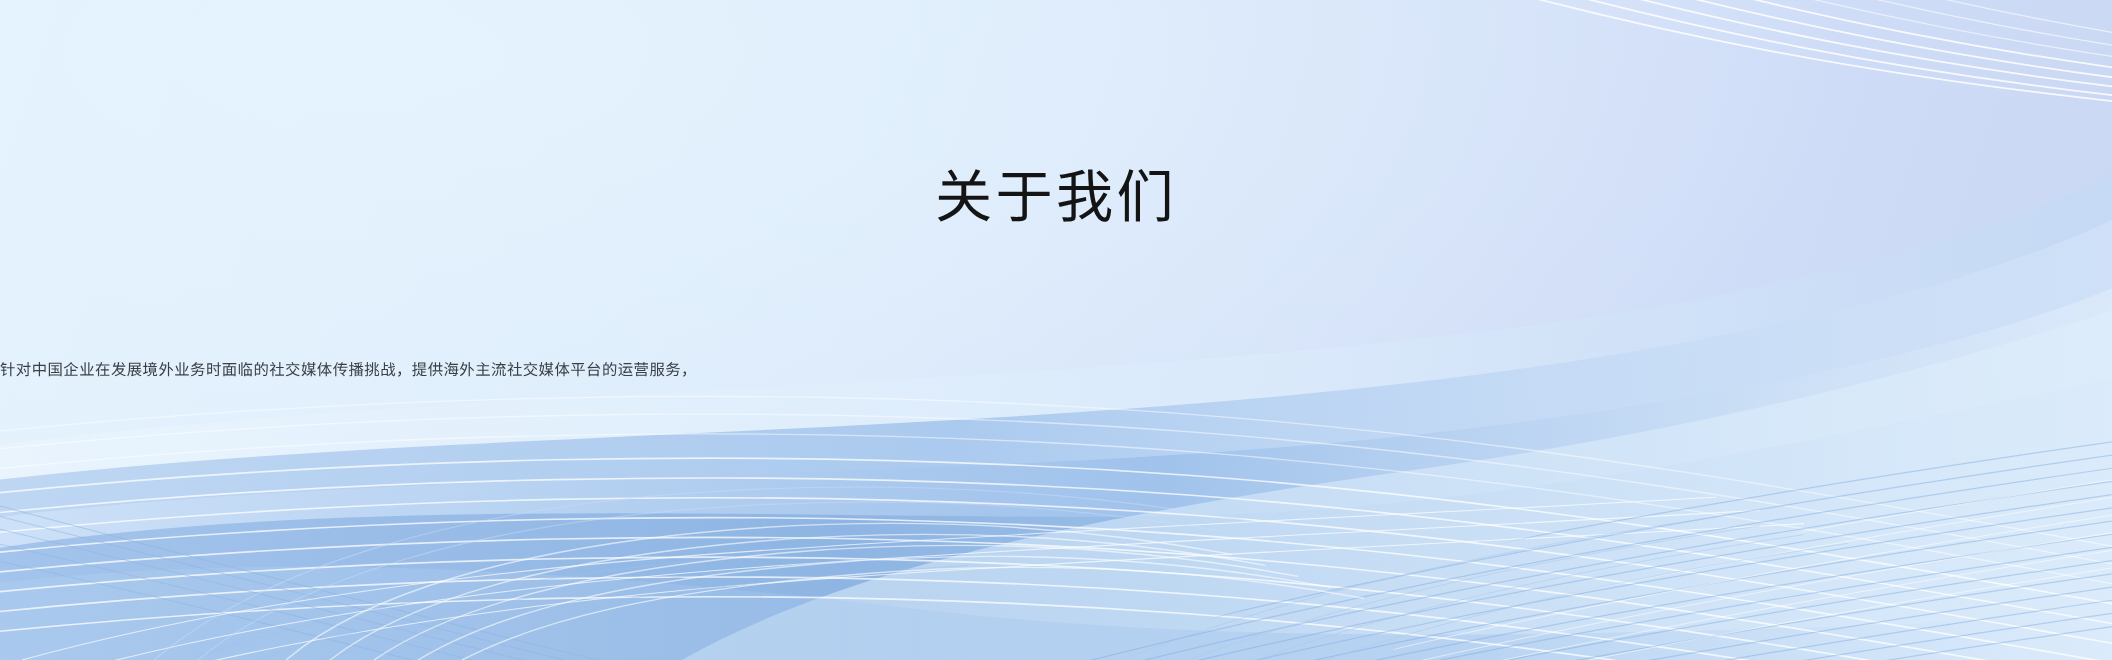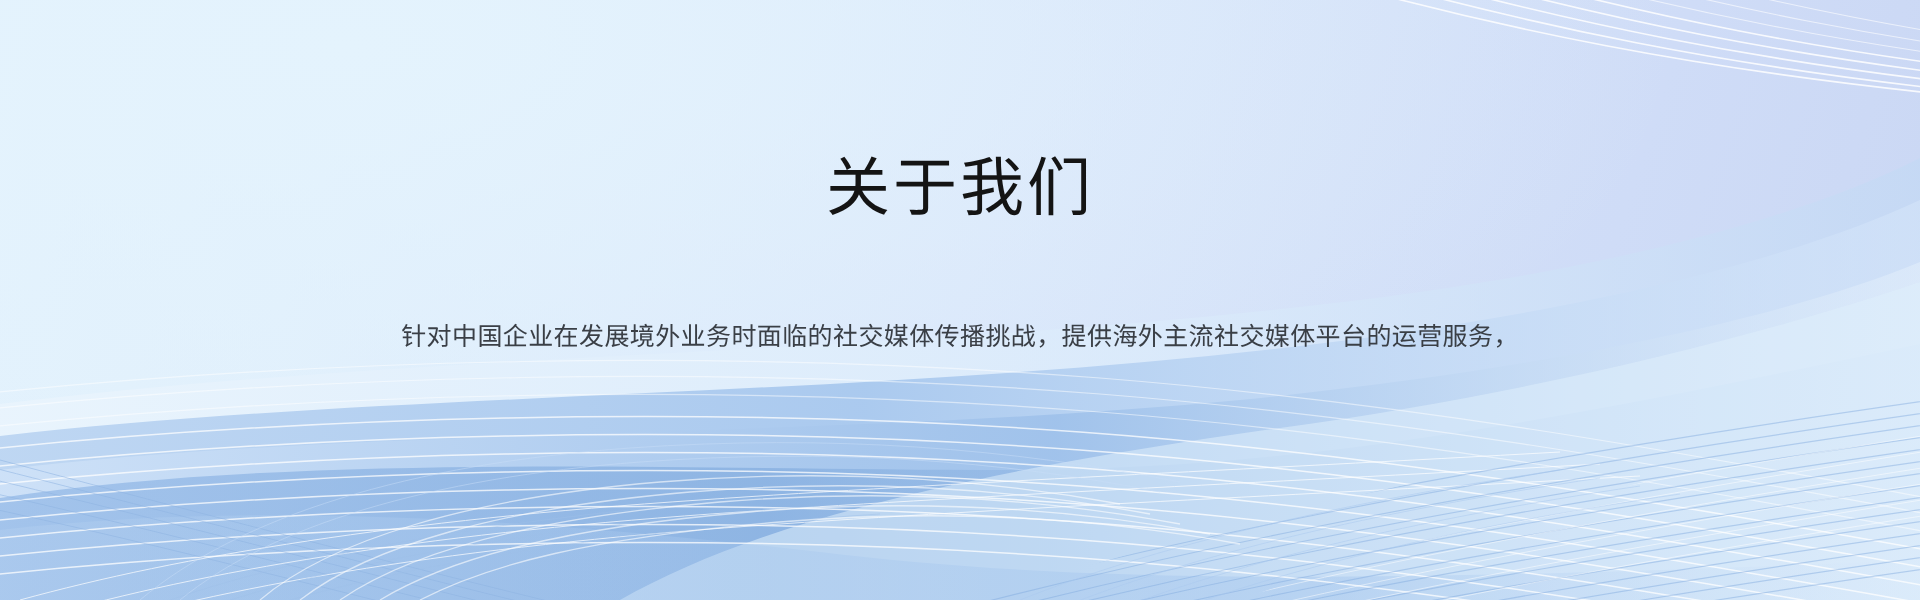--- a/index.html
+++ b/index.html
@@ -50,35 +50,34 @@
     pointer-events: none;
   }
 
   .title {
     margin: 0;
     position: absolute;
     top: 148px;
     left: 0;
     width: 100%;
     text-align: center;
-    font-size: 64px;
+    font-size: 52px;
     line-height: 1.25;
     font-weight: 400;
     letter-spacing: 3px;
     color: #141414;
     font-family: "Liberation Sans", "DejaVu Sans", sans-serif;
   }
 
   .desc {
     position: absolute;
     top: 318px;
     left: 0;
     width: 100%;
-    text-align: center;
-    font-size: 25px;
+    font-size: 14px;
     line-height: 36px;
     font-weight: 400;
     color: #3a3f46;
     letter-spacing: 0.4px;
     font-family: "Liberation Sans", "DejaVu Sans", sans-serif;
   }
   .desc .line {
     display: block;
     white-space: nowrap;
   }

